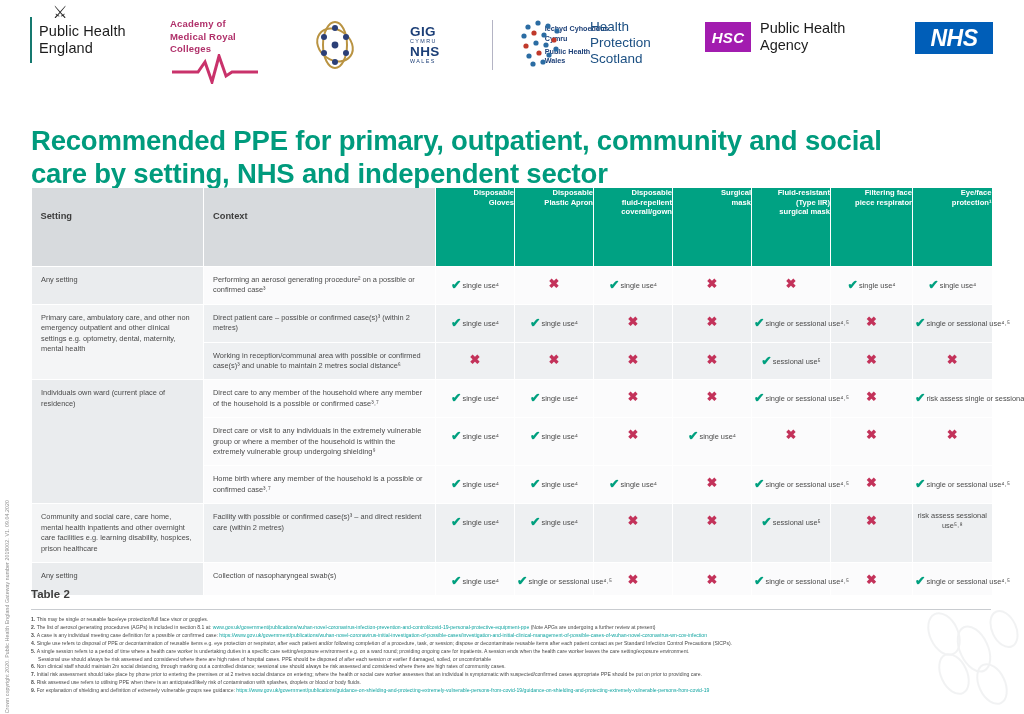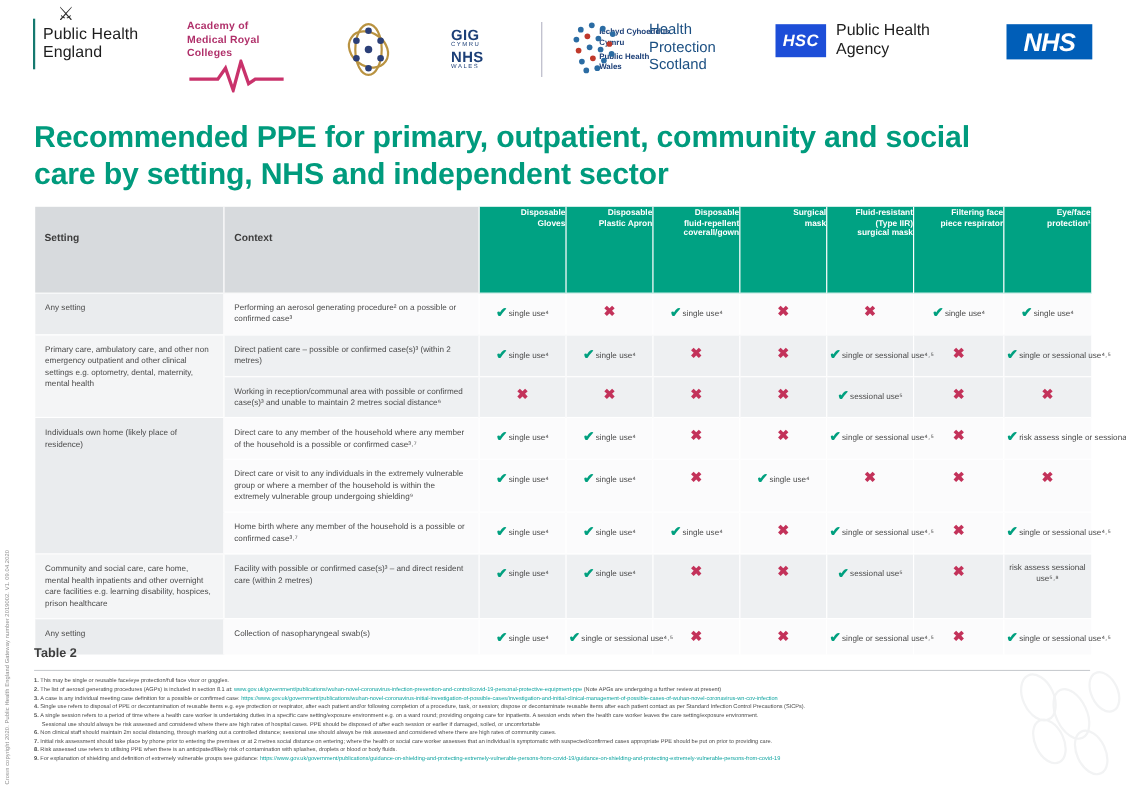--- a/index.html
+++ b/index.html
@@ -94,21 +94,21 @@
     font-weight: bold;
   }
   .hps-txt {
     font-size: 13.5px;
     line-height: 16px;
     color: #1b4f82;
     margin-left: 20px;
   }
   .hsc-box {
     width: 46px; height: 30px;
-    background: #1d4ed8;
+    background: #a21caf;
     color: #fff;
     font-size: 15px;
     font-weight: bold;
     font-style: italic;
     display: flex;
     align-items: center;
     justify-content: center;
     letter-spacing: .3px;
   }
   .hsc-txt {
@@ -127,21 +127,21 @@
     font-size: 23px;
     font-weight: bold;
     font-style: italic;
     letter-spacing: -.5px;
   }
 
   
   .page-title {
     position: absolute;
     left: 31px;
-    top: 90px;
+    top: 106px;
     width: 900px;
     font-size: 27.5px;
     line-height: 33px;
     font-weight: bold;
     color: #009b7d;
     letter-spacing: -.2px;
   }
 
   
   .ppe-table {
@@ -448,21 +448,21 @@
         <td class="cell-text">Working in reception/communal area with possible or confirmed case(s)³ and unable to maintain 2 metres social distance⁶</td>
         <td class="cell-ppe"><span class="cross">✖</span></td>
         <td class="cell-ppe"><span class="cross">✖</span></td>
         <td class="cell-ppe"><span class="cross">✖</span></td>
         <td class="cell-ppe"><span class="cross">✖</span></td>
         <td class="cell-ppe"><span class="mark mark-stack"><span class="tick">✔</span>sessional use⁵</span></td>
         <td class="cell-ppe"><span class="cross">✖</span></td>
         <td class="cell-ppe"><span class="cross">✖</span></td>
       </tr>
       <tr class="band-a">
-        <td class="cell-text setting-cell" rowspan="3">Individuals own home (likely place of residence)</td>
+        <td class="cell-text setting-cell" rowspan="3">Individuals own ward (current place of residence)</td>
         <td class="cell-text">Direct care to any member of the household where any member of the household is a possible or confirmed case³˒⁷</td>
         <td class="cell-ppe"><span class="mark mark-stack"><span class="tick">✔</span>single use⁴</span></td>
         <td class="cell-ppe"><span class="mark mark-stack"><span class="tick">✔</span>single use⁴</span></td>
         <td class="cell-ppe"><span class="cross">✖</span></td>
         <td class="cell-ppe"><span class="cross">✖</span></td>
         <td class="cell-ppe"><span class="mark mark-stack"><span class="tick">✔</span>single or sessional use⁴˒⁵</span></td>
         <td class="cell-ppe"><span class="cross">✖</span></td>
         <td class="cell-ppe"><span class="mark mark-stack"><span class="tick">✔</span>risk assess single or sessional use⁴˒⁵˒⁸</span></td>
       </tr>
       <tr class="band-a">

